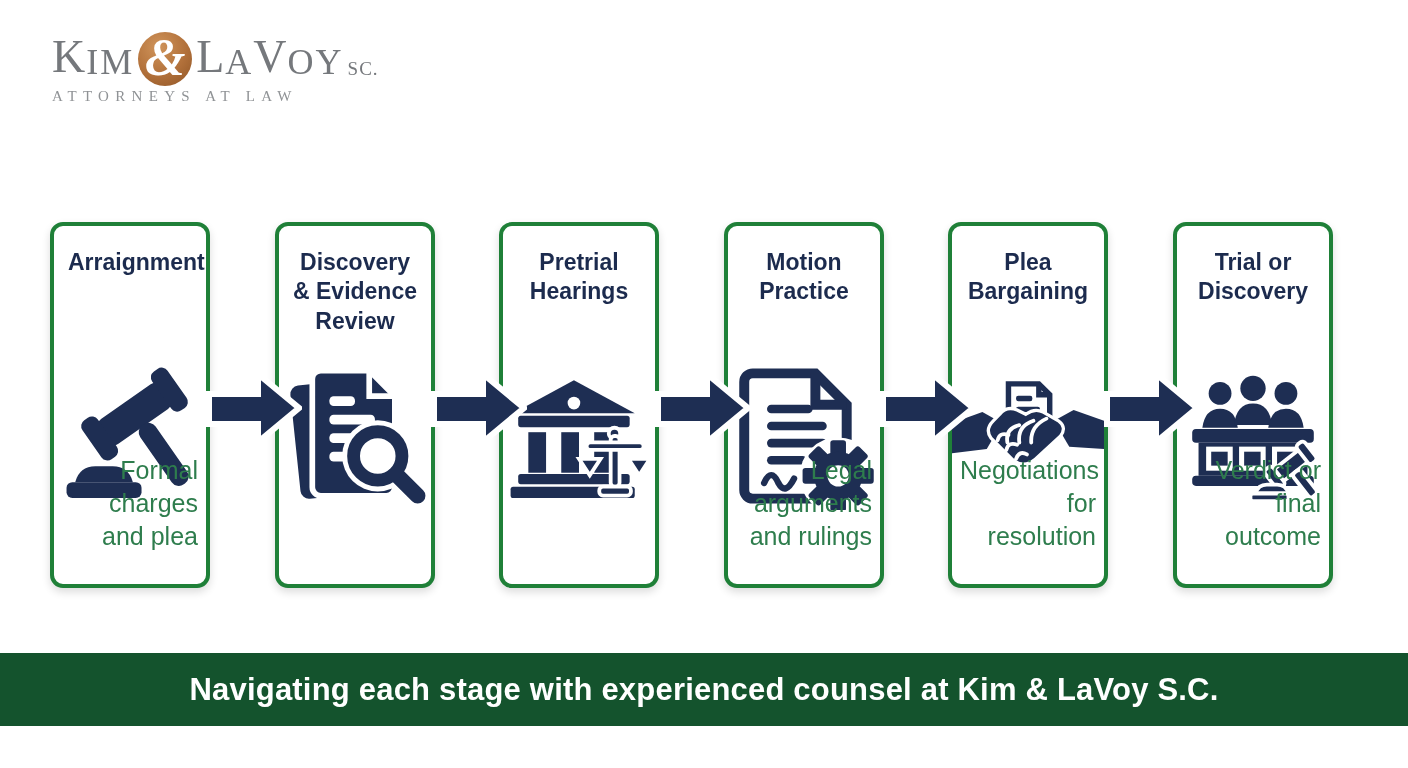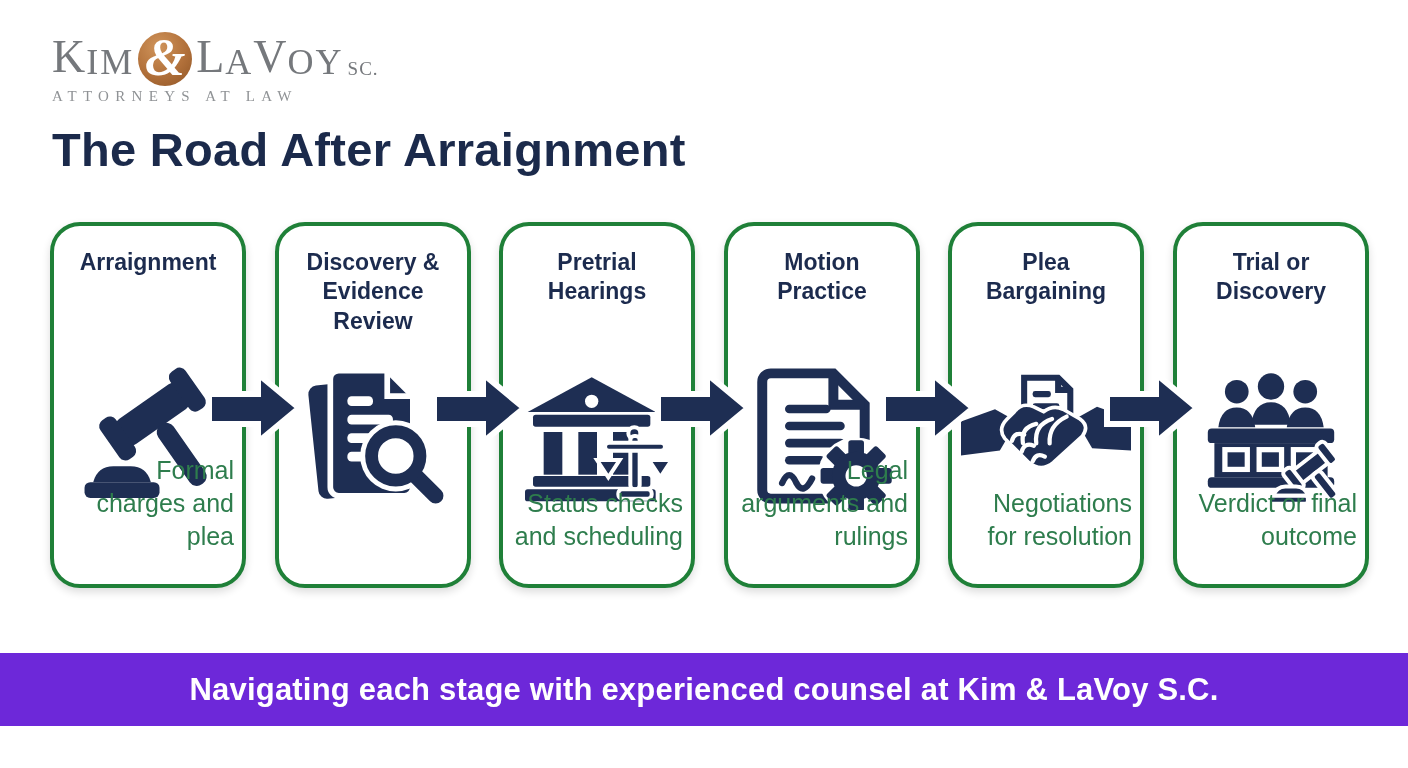--- a/index.html
+++ b/index.html
@@ -21,36 +21,36 @@
     font-family:"Liberation Serif",serif;font-style:italic;font-weight:700;
     font-size:52px;line-height:1;color:#ffffff;}
   .logo-tagline{margin-top:8px;text-align:left;font-family:"Liberation Serif",serif;
     font-size:15px;color:#8f9295;letter-spacing:0.42em;}
 
   
   .headline{position:absolute;left:52px;top:122px;margin:0;
     font-size:47px;font-weight:800;color:#1b2a4b;letter-spacing:0.3px;}
 
   
-  .stage{position:absolute;top:222px;width:196px;height:366px;background:#ffffff;
-    border:4px solid #1f8038;border-radius:30px;box-sizing:border-box;z-index:1;
+  .stage{position:absolute;top:222px;width:160px;height:366px;background:#ffffff;
+    border:4px solid #1f8038;border-radius:13px;box-sizing:border-box;z-index:1;
     box-shadow:0 4px 8px rgba(0,0,0,0.14);}
   .stage-title{margin:0;padding:22px 14px 0;text-align:center;
     font-size:23px;line-height:1.28;font-weight:700;color:#1c2b4e;}
   .stage-iconbox{position:absolute;left:0;right:0;top:126px;height:168px;
     display:flex;align-items:center;justify-content:center;}
   .stage-caption{position:absolute;left:8px;right:8px;bottom:31px;text-align:right;
     font-size:25px;line-height:1.32;color:#2e7d4d;font-weight:500;}
   .icon{fill:#1e2e53;}
 
   
   .arrow{position:absolute;top:370px;width:96px;height:76px;z-index:5;}
 
   
-  .banner{position:absolute;left:0;top:653px;width:100%;height:73px;background:#6d28d9;
+  .banner{position:absolute;left:0;top:653px;width:100%;height:73px;background:#14532d;
     display:flex;align-items:center;justify-content:center;}
   .banner-text{color:#ffffff;font-size:31px;font-weight:700;letter-spacing:0.2px;}
 </style>
 </head>
 <body>
 
 <div class="canvas">
 
   <div class="logo">
     <div class="logo-name">
@@ -62,21 +62,20 @@
       </span>
       <span class="lg">L</span>
         <span class="sm">A</span>
         <span class="lg">V</span>
         <span class="sm">OY</span>
         <span class="suffix">SC.</span>
     </div>
     <div class="logo-tagline">ATTORNEYS AT LAW</div>
   </div>
 
-  <h1 class="headline">The Road After Arraignment</h1>
 
   <div class="stage" style="left:50px;">
     <div class="stage-title">Arraignment</div>
     <div class="stage-iconbox">
       <svg class="icon" width="150" height="150" viewBox="0 0 104 104">
         <g transform="rotate(-35 56 38)">
           <rect x="28" y="26" width="56" height="21" rx="7"></rect>
           <rect x="20" y="20" width="13" height="33" rx="5"></rect>
           <rect x="79" y="20" width="13" height="33" rx="5"></rect>
           <rect x="50" y="46" width="13" height="50" rx="6"></rect>
@@ -124,21 +123,20 @@
         <g stroke="#ffffff" stroke-width="3">
           <circle cx="88" cy="50" r="4.5"></circle>
           <rect x="85" y="52" width="7" height="40" rx="3"></rect>
           <rect x="66" y="57" width="45" height="6" rx="3"></rect>
           <path d="M60 70 h17 l-8.5 13 z"></path>
           <path d="M99 70 h17 l-8.5 13 z"></path>
           <rect x="76" y="92" width="25" height="7" rx="3"></rect>
         </g>
       </svg>
     </div>
-    <div class="stage-caption">Status checks and scheduling</div>
   </div>
 
   <div class="stage" style="left:948px;">
     <div class="stage-title">Plea Bargaining</div>
     <div class="stage-iconbox">
       <svg class="icon" width="170" height="128" viewBox="0 0 140 104">
         <path d="M52 4 h28 l10 10 v24 h-38 z" fill="#ffffff" stroke="#1e2e53" stroke-width="5"></path>
         <path d="M80 4 v10 h10" fill="none" stroke="#1e2e53" stroke-width="5"></path>
         <rect x="59" y="15" width="15" height="5" rx="2"></rect>
         <rect x="59" y="25" width="22" height="5" rx="2"></rect>

